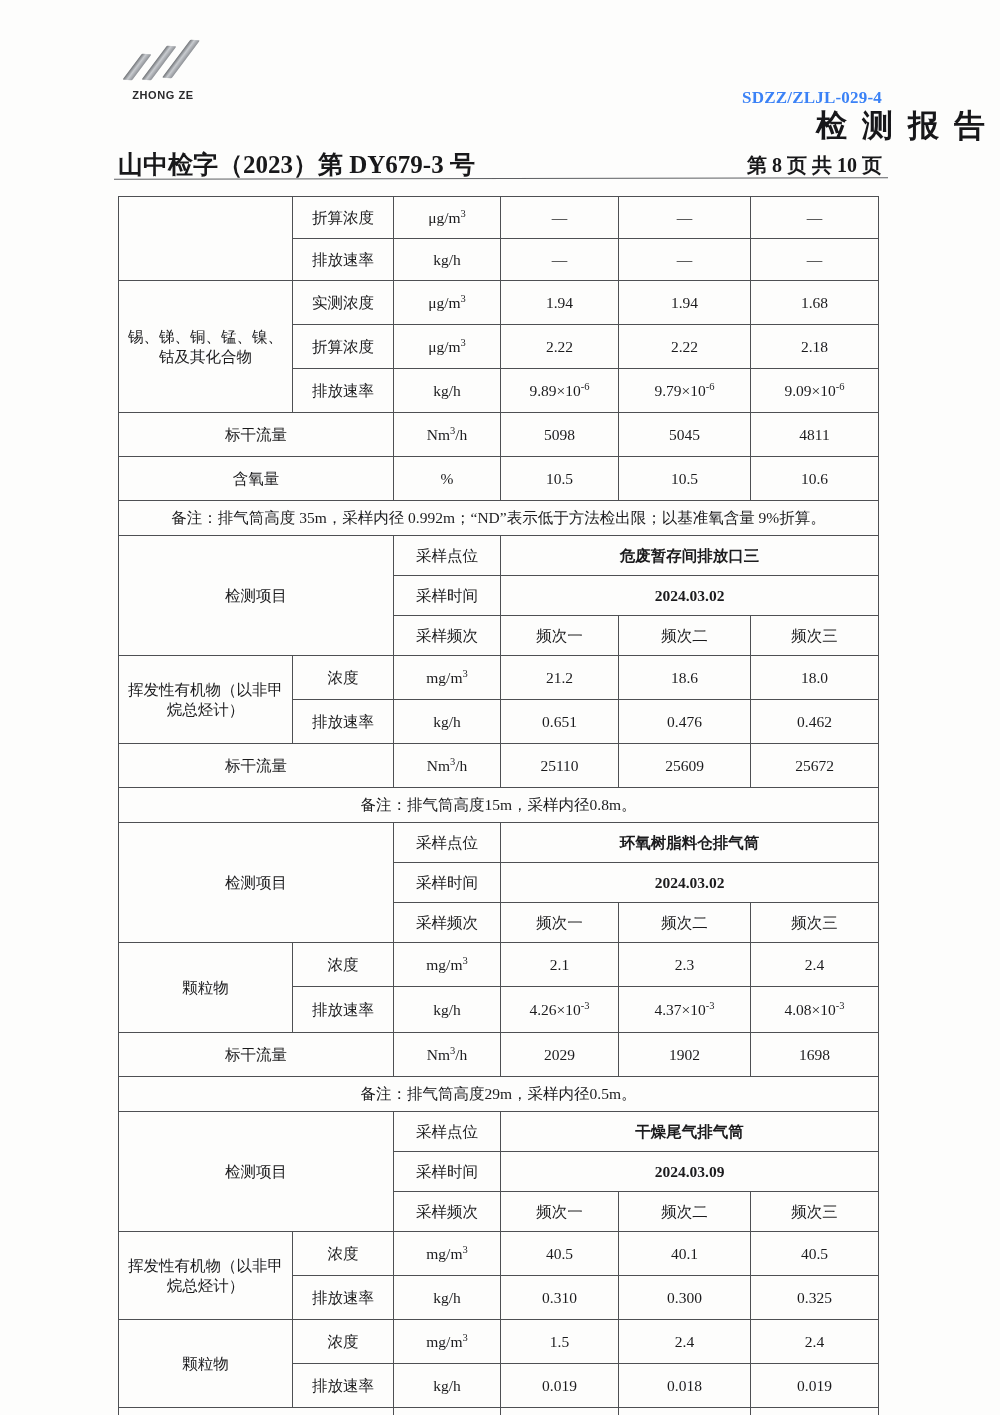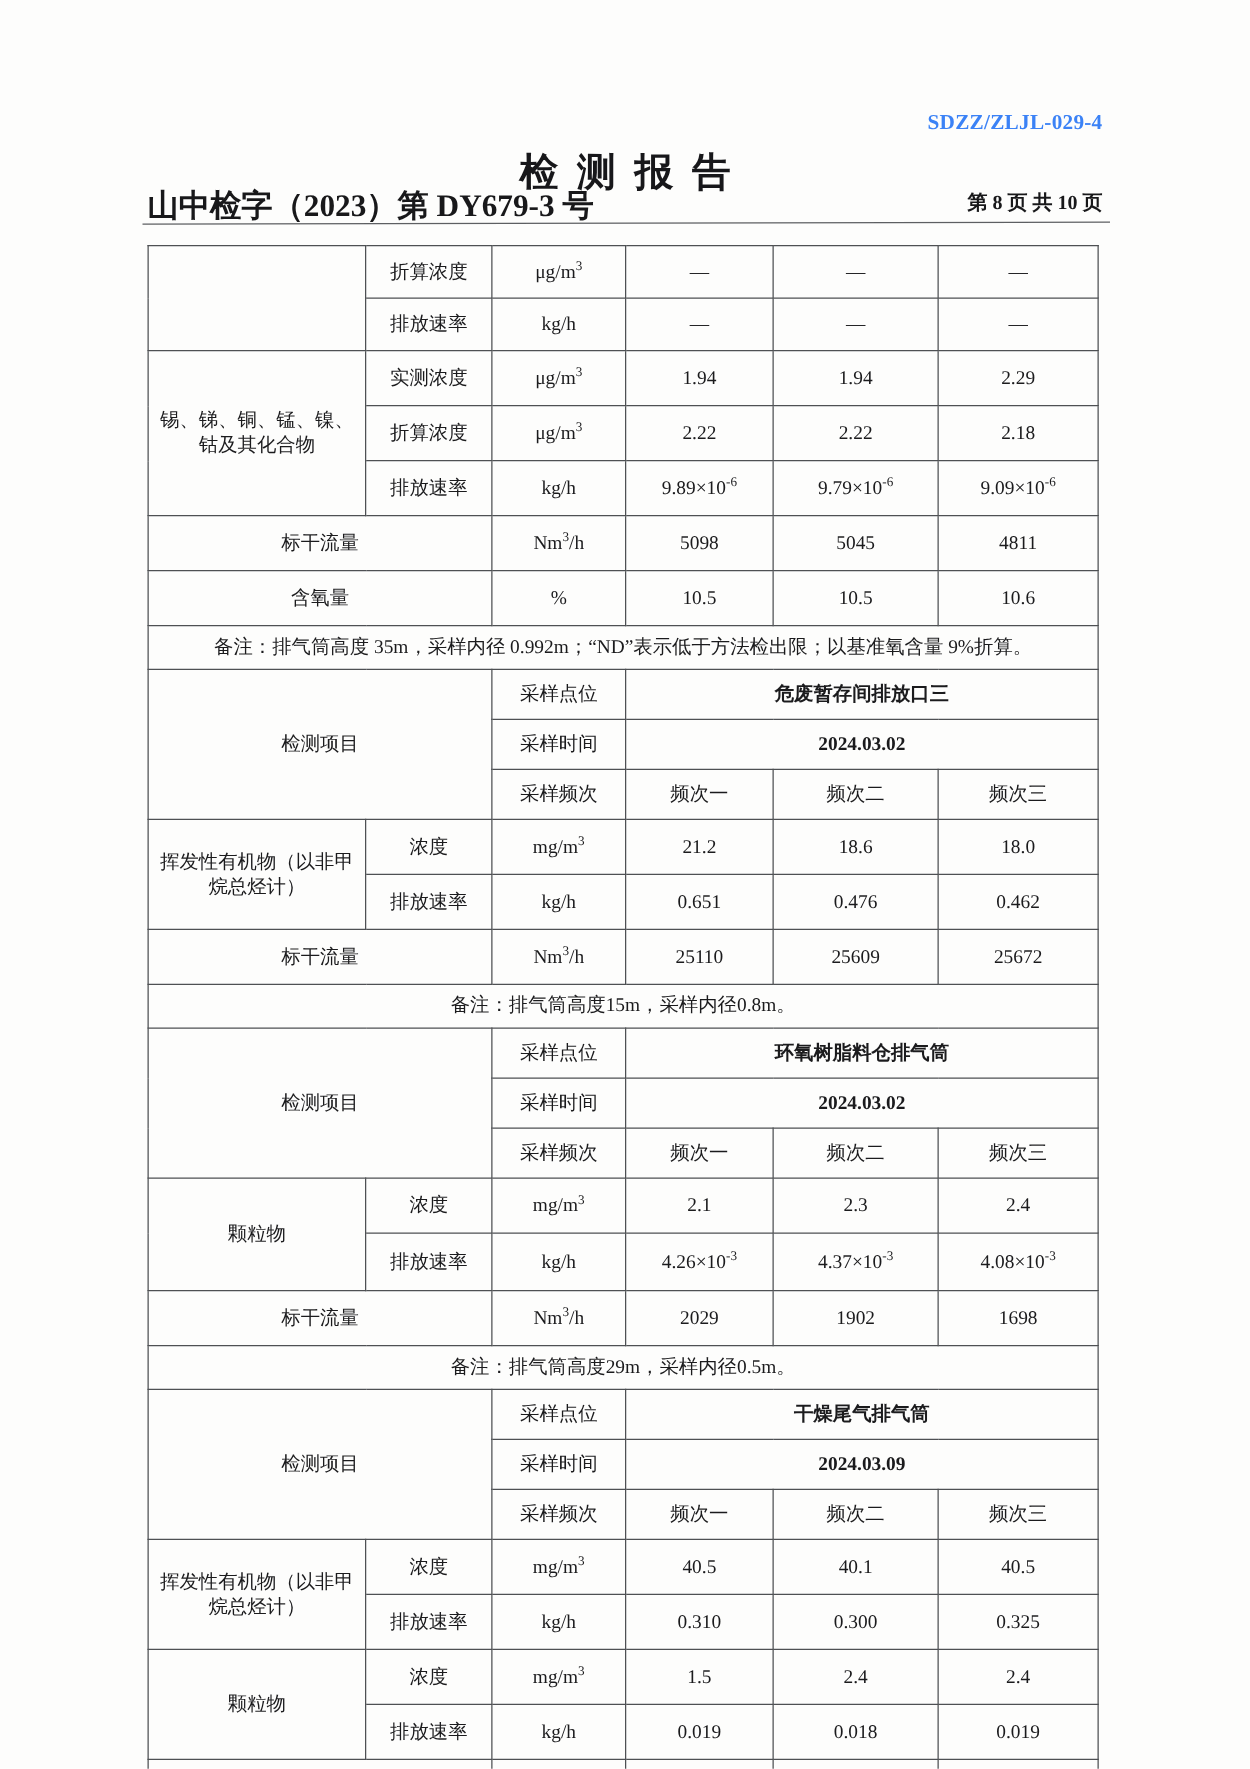--- a/index.html
+++ b/index.html
@@ -67,44 +67,43 @@
     font-weight: bold;
     letter-spacing: 0.2px;
     color: #3b82f6;
   }
 
   .main-title {
     position: absolute;
     left: 0;
     right: 0;
     top: 105px;
-    text-align: center;
+    text-align: right;
     font-size: 31px;
     font-weight: bold;
     letter-spacing: 15px;
     padding-left: 15px;
     color: #17171a;
     font-family: "Liberation Serif", "DejaVu Serif", serif;
-    margin-top: 12px;
   }
 
   .report-no {
     position: absolute;
     left: 118px;
     top: 148px;
     font-size: 25px;
     font-weight: bold;
     color: #18181a;
   }
 
   .page-no {
     position: absolute;
     right: 118px;
     top: 152px;
-    font-size: 16px;
+    font-size: 20px;
     font-weight: bold;
     color: #18181a;
   }
 
   .header-rule {
     position: absolute;
     left: 114px;
     right: 112px;
     top: 178px;
     height: 1px;
@@ -148,20 +147,28 @@
   td.freq { font-size: 15.5px; }
   td.pollutant { font-size: 16px; line-height: 1.3; padding: 0 6px; }
   .dash { font-family: "Liberation Serif", serif; font-size: 16px; }
   sup { font-size: 0.68em; vertical-align: super; line-height: 0; }
 </style>
 </head>
 <body>
 
 <div class="page">
 
+  <div class="logo">
+    <div class="logo-bars">
+      <span class="logo-bar b1"></span>
+      <span class="logo-bar b2"></span>
+      <span class="logo-bar b3"></span>
+    </div>
+    <div class="logo-text">ZHONG ZE</div>
+  </div>
 
   <div class="doc-code">SDZZ/ZLJL-029-4</div>
   <div class="main-title">检测报告</div>
   <div class="report-no">山中检字（2023）第 DY679-3 号</div>
   <div class="page-no">第 8 页  共 10 页</div>
   <div class="header-rule"></div>
 
   <div class="tbl-wrap">
     <table class="rpt">
       <colgroup>
@@ -188,21 +195,21 @@
           <td class="num dash">—</td>
           <td class="num dash">—</td>
           <td class="num dash">—</td>
         </tr>
         <tr style="height: 44px;">
           <td class="pollutant" rowspan="3">锡、锑、铜、锰、镍、钴及其化合物</td>
           <td>实测浓度</td>
           <td class="unit">μg/m<sup>3</sup></td>
           <td class="num">1.94</td>
           <td class="num">1.94</td>
-          <td class="num">2.29</td>
+          <td class="num">1.68</td>
         </tr>
         <tr style="height: 44px;">
           <td>折算浓度</td>
           <td class="unit">μg/m<sup>3</sup></td>
           <td class="num">2.22</td>
           <td class="num">2.22</td>
           <td class="num">2.18</td>
         </tr>
         <tr style="height: 44px;">
           <td>排放速率</td>

